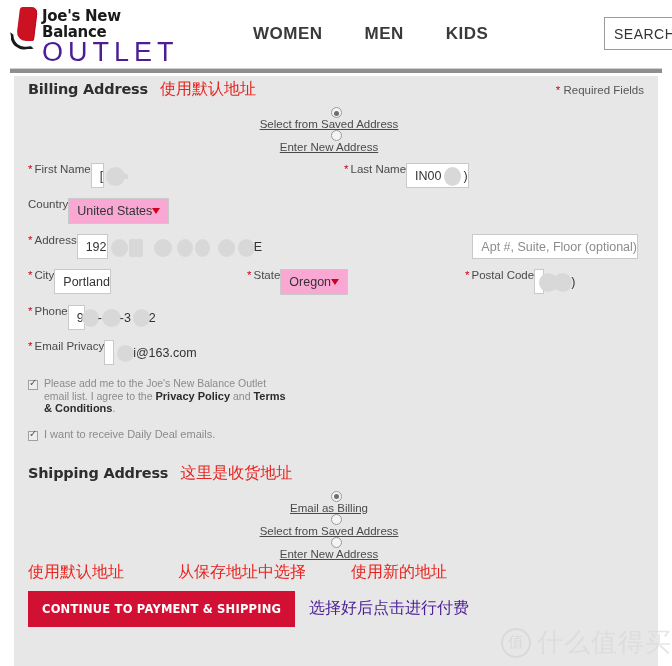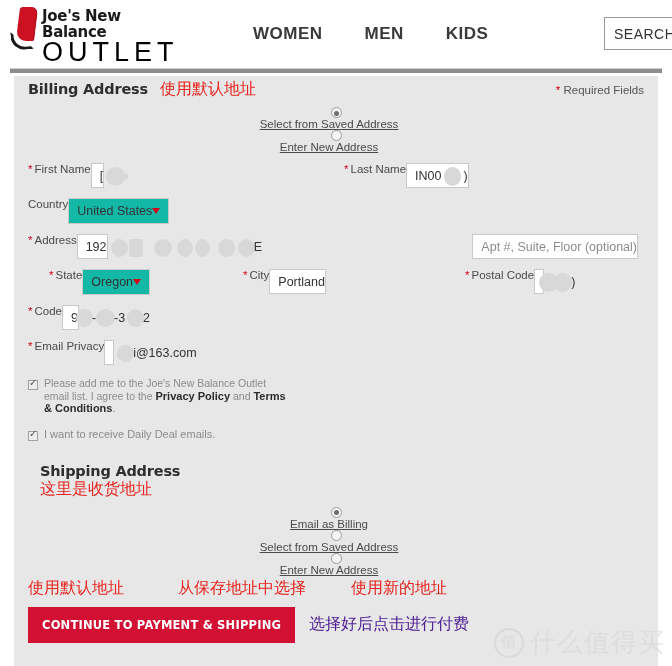--- a/index.html
+++ b/index.html
@@ -43,21 +43,21 @@
     border-radius:0 0 0 14px;
     transform:rotate(-6deg);
   }
   .logo-text{ margin-left:-2px; padding-top:5px;}
   .logo-top{
     font-size:15px; font-weight:bold; color:#1a1a1a;
     letter-spacing:-0.3px; line-height:16px;
     font-family:"DejaVu Sans", sans-serif;
   }
   .logo-bottom{
-    font-size:27px; color:#000000; line-height:28px;
+    font-size:27px; color:#4c1d95; line-height:28px;
     letter-spacing:5px; margin-top:-2px;
     font-family:"Liberation Sans", sans-serif;
   }
   .main-nav{
     display:flex; gap:42px;
     margin-left:78px;
   }
   .nav-item{
     font-size:17px; color:#3a3a3a; font-weight:bold;
     letter-spacing:0.5px; cursor:pointer;
@@ -136,21 +136,21 @@
   .finput{
     height:25px; background:#fff; border:1px solid #c9c9c9;
     display:flex; align-items:center;
     padding-left:8px;
     font-size:12.5px; color:#333;
     position:relative;
     font-family:"Liberation Sans", sans-serif;
   }
   .finput.ph{ color:#8c8c8c; }
   .fselect{
-    height:26px; background:#14b8a6; border:1px solid #c9c9c9;
+    height:26px; background:#f9a8d4; border:1px solid #c9c9c9;
     display:flex; align-items:center;
     padding-left:8px; padding-right:8px;
     font-size:12.5px; color:#333;
     font-family:"Liberation Sans", sans-serif;
   }
   .caret{
     margin-left:auto;
     width:0;height:0;
     border-left:4.5px solid transparent;
     border-right:4.5px solid transparent;
@@ -177,42 +177,42 @@
   .cb-text{
     font-size:10.5px; color:#8b8b8b; line-height:12.5px;
     width:245px;
     font-family:"Liberation Sans", sans-serif;
   }
   .cb-text b{ color:#2b2b2b; font-size:11px; }
   .cb-row2{ display:flex; margin-top:13px; }
   .cb-text2{ font-size:11px; color:#8b8b8b; }
 
   
-  .ship-head{ padding:0 14px; margin-top:22px; display:flex; align-items:baseline;flex-direction:column; }
+  .ship-head{ padding:0 14px; margin-top:22px; display:flex; align-items:baseline; }
   .cn-line{
     display:flex; padding:0 14px; color:#e8231e; font-size:16px;
     margin-top:2px; font-family:"DejaVu Sans", sans-serif;
   }
 
   .btn-row{ display:flex; align-items:center; padding:0 14px; margin-top:8px; }
   .cta{
     background:#d21033; color:#fff;
     font-size:11.5px; font-weight:bold;
     letter-spacing:0.2px;
     padding:11px 14px; cursor:pointer;
     font-family:"DejaVu Sans", sans-serif;
   }
   .cta-note{
     color:#4c1d95; font-size:16px; margin-left:14px;
     font-family:"DejaVu Sans", sans-serif;
   }
 
   
   .watermark{
-    position:absolute; right:7px; bottom:6px;
+    position:absolute; right:0px; bottom:6px;
     display:flex; align-items:center; gap:6px;
     opacity:0.55;
   }
   .wm-circle{
     width:30px;height:30px;border-radius:50%;
     border:2px solid #cfcfcf; color:#cfcfcf;
     display:flex;align-items:center;justify-content:center;
     font-size:16px; font-family:"DejaVu Sans", sans-serif;
   }
   .wm-text{
@@ -315,51 +315,51 @@
           <span class="blob" style="left:160px;top:4px;width:17px;height:18px;"></span>
           <span style="position:absolute;left:176px;">E</span>
         </div>
       </div>
       <div class="fgroup" style="width:294px;margin-left:22px;justify-content:flex-end;">
         <div class="finput ph">Apt #, Suite, Floor (optional)</div>
       </div>
     </div>
 
     <div class="frow">
+      <div class="fgroup" style="width:198px;">
+        <span class="flabel">
+          <span class="ast">*</span><span>City</span>
+        </span>
+        <div class="finput">Portland</div>
+      </div>
       <div class="fgroup" style="width:194px;margin-left:21px;">
         <span class="flabel">
           <span class="ast">*</span><span>State</span>
         </span>
         <div class="fselect">
           <span>Oregon</span>
           <span class="caret"></span>
         </div>
       </div>
-      <div class="fgroup" style="width:198px;">
-        <span class="flabel">
-          <span class="ast">*</span><span>City</span>
-        </span>
-        <div class="finput">Portland</div>
-      </div>
       <div class="fgroup" style="width:133px;margin-left:24px;">
         <span class="flabel">
           <span class="ast">*</span><span>Postal Code</span>
         </span>
         <div class="finput">
           <span class="blob" style="left:4px;top:3px;width:19px;height:19px;"></span>
           <span class="blob" style="left:18px;top:3px;width:19px;height:19px;"></span>
           <span style="position:absolute;left:36px;">)</span>
         </div>
       </div>
     </div>
 
     <div class="frow">
       <div class="fgroup" style="width:194px;">
         <span class="flabel">
-          <span class="ast">*</span><span>Code</span>
+          <span class="ast">*</span><span>Phone</span>
         </span>
         <div class="finput">
           <span>9</span>
           <span class="blob" style="left:13px;top:3px;width:17px;height:18px;"></span>
           <span style="position:absolute;left:29px;">-</span>
           <span class="blob" style="left:33px;top:3px;width:19px;height:18px;"></span>
           <span style="position:absolute;left:51px;">-3</span>
           <span class="blob" style="left:64px;top:3px;width:17px;height:18px;"></span>
           <span style="position:absolute;left:80px;">2</span>
         </div>

